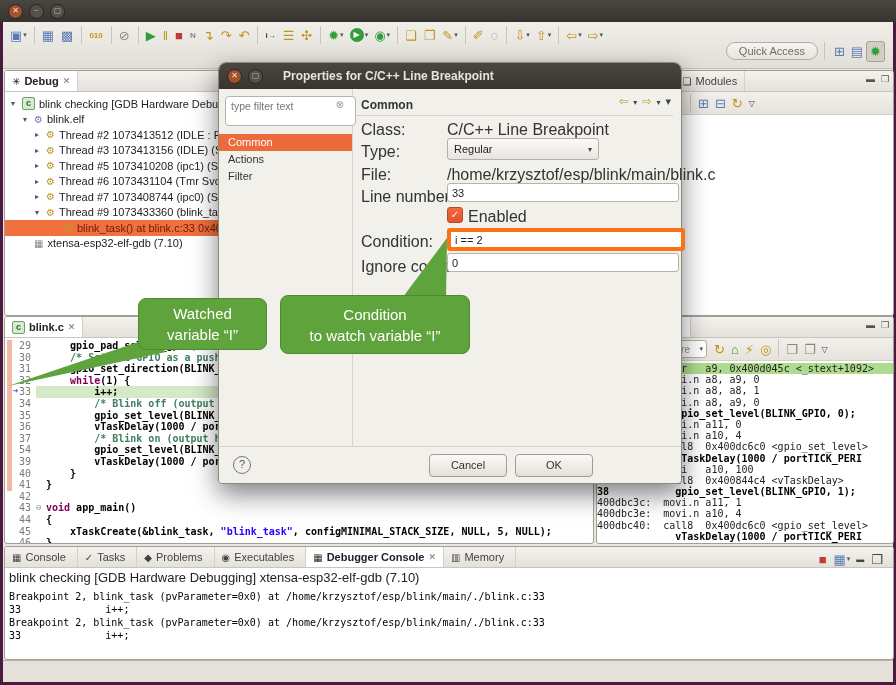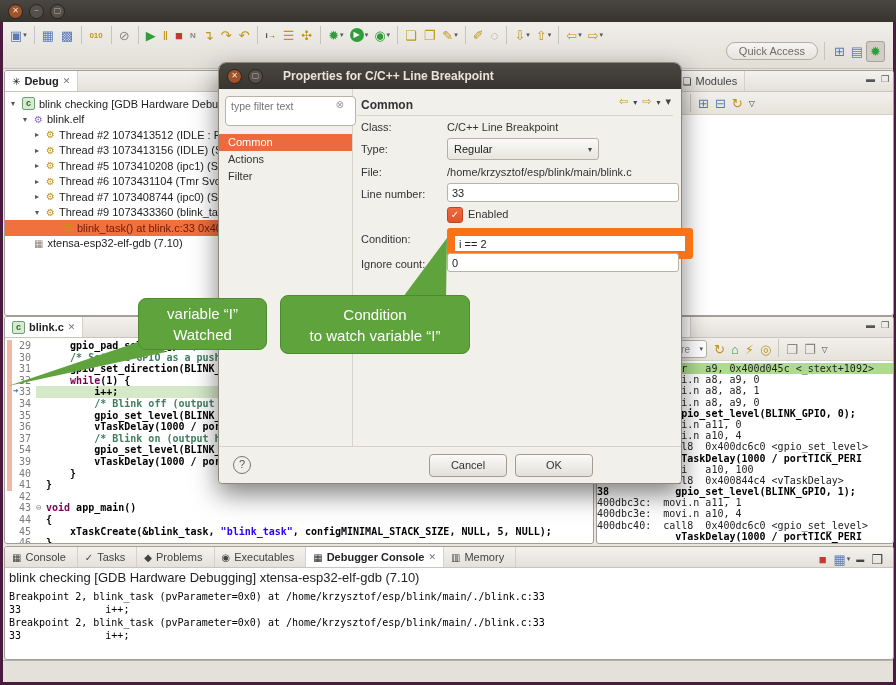--- a/index.html
+++ b/index.html
@@ -102,24 +102,24 @@
   .dfilter input{width:108px;height:18px;border:1px solid #b9b2a8;border-radius:4px;
     font-size:10.5px;padding:0 16px 10px 5px;color:#333;outline:none;font-family:inherit;}
   .dfilter .clr{position:absolute;right:2px;top:3px;font-size:10px;color:#999;}
   .dnavitem{height:17px;line-height:17px;padding-left:9px;font-size:11px;color:#333;}
   .dnavitem.sel{background:#ed6a3c;color:#fff;}
   .dhead{position:absolute;left:142px;top:32px;right:10px;height:18px;}
   .dhead .sect{font-size:12px;font-weight:bold;color:#333;}
   .dheadicons{position:absolute;right:0;top:0;display:flex;gap:5px;}
   .dheadicons span{font-size:11px;}
   .dsep{position:absolute;left:136px;right:8px;top:52px;height:1px;background:#d8d4cc;}
-  .dr{position:absolute;font-size:11px;color:#333;white-space:nowrap;}
+  .dr{position:absolute;font-size:16px;color:#333;white-space:nowrap;}
   .dinput{position:absolute;width:222px;height:17px;background:#fff;border:1px solid #b9b2a8;
     border-radius:3px;font-size:11px;font-family:inherit;padding:0 4px;color:#222;outline:none;}
-  .dinput.cond{border:8px solid #f97316;height:15px;}
+  .dinput.cond{border:4px solid #f97316;height:15px;}
   .dselect{position:absolute;height:20px;display:flex;align-items:center;
     background:linear-gradient(#fbfaf8,#e8e5df);border:1px solid #b5afa5;border-radius:3px;
     font-size:11px;color:#222;padding:0 6px;}
   .dselect .car{margin-left:auto;font-size:8px;color:#444;}
   .dcheck{position:absolute;width:14px;height:14px;border-radius:3px;border:1px solid #b84a22;
     background:linear-gradient(#f26a3e,#e1522c);color:#fff;font-size:10px;line-height:13px;
     text-align:center;}
   .dfoot{position:absolute;left:0;right:0;bottom:0;height:36px;background:#f2f0eb;
     border-top:1px solid #d8d4cc;border-radius:0 0 4px 4px;}
   .helpc{position:absolute;left:14px;top:9px;width:16px;height:16px;border:1px solid #777;
@@ -776,19 +776,19 @@
     <div class="dbtn" style="right:174px;width:76px">Cancel</div>
     <div class="dbtn" style="right:88px;width:76px">OK</div>
   </div>
 </div>
 
 <svg id="tails" width="896" height="685">
   <polygon points="150,338 166,352 8,386" fill="#5fa33c"></polygon>
   <polygon points="447,238 400,301 446,301" fill="#5fa33c"></polygon>
 </svg>
 <div id="callout1" class="callout">
+  <span>Watched</span>
   <span>variable “I”</span>
-  <span>Watched</span>
 </div>
 <div id="callout2" class="callout">
   <span>Condition</span>
   <span>to watch variable “I”</span>
 </div>
 
 </body></html>

